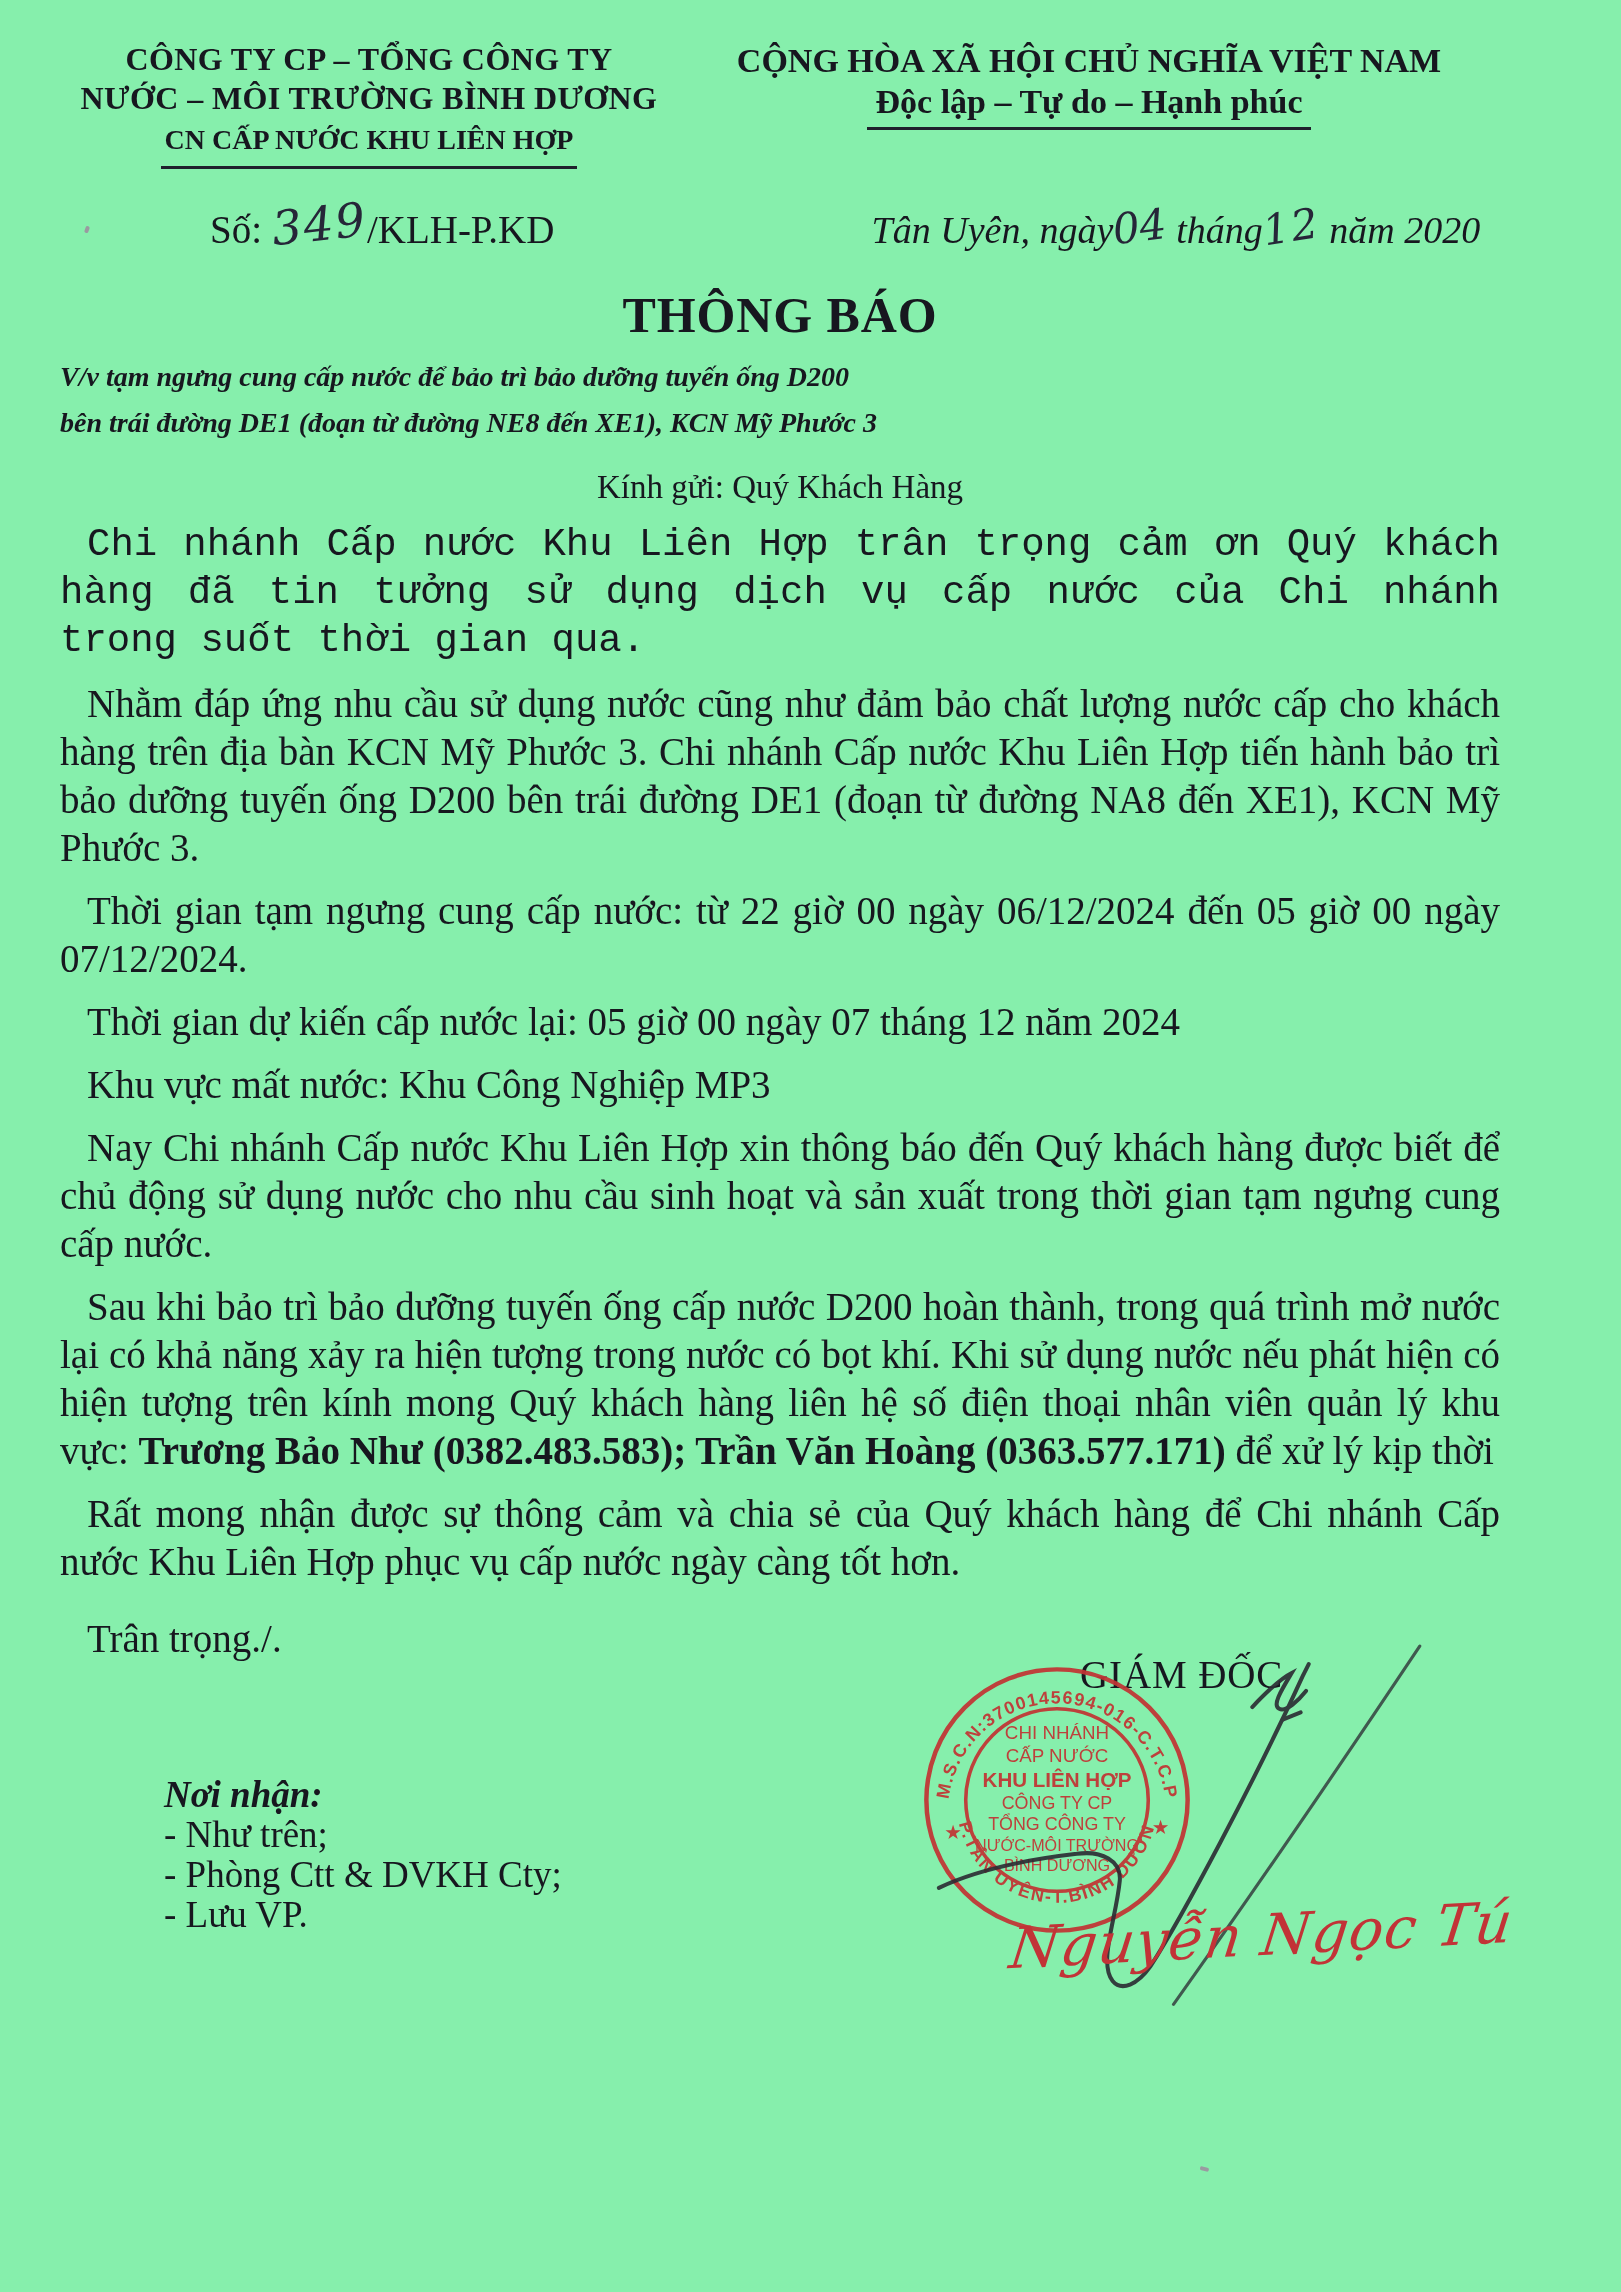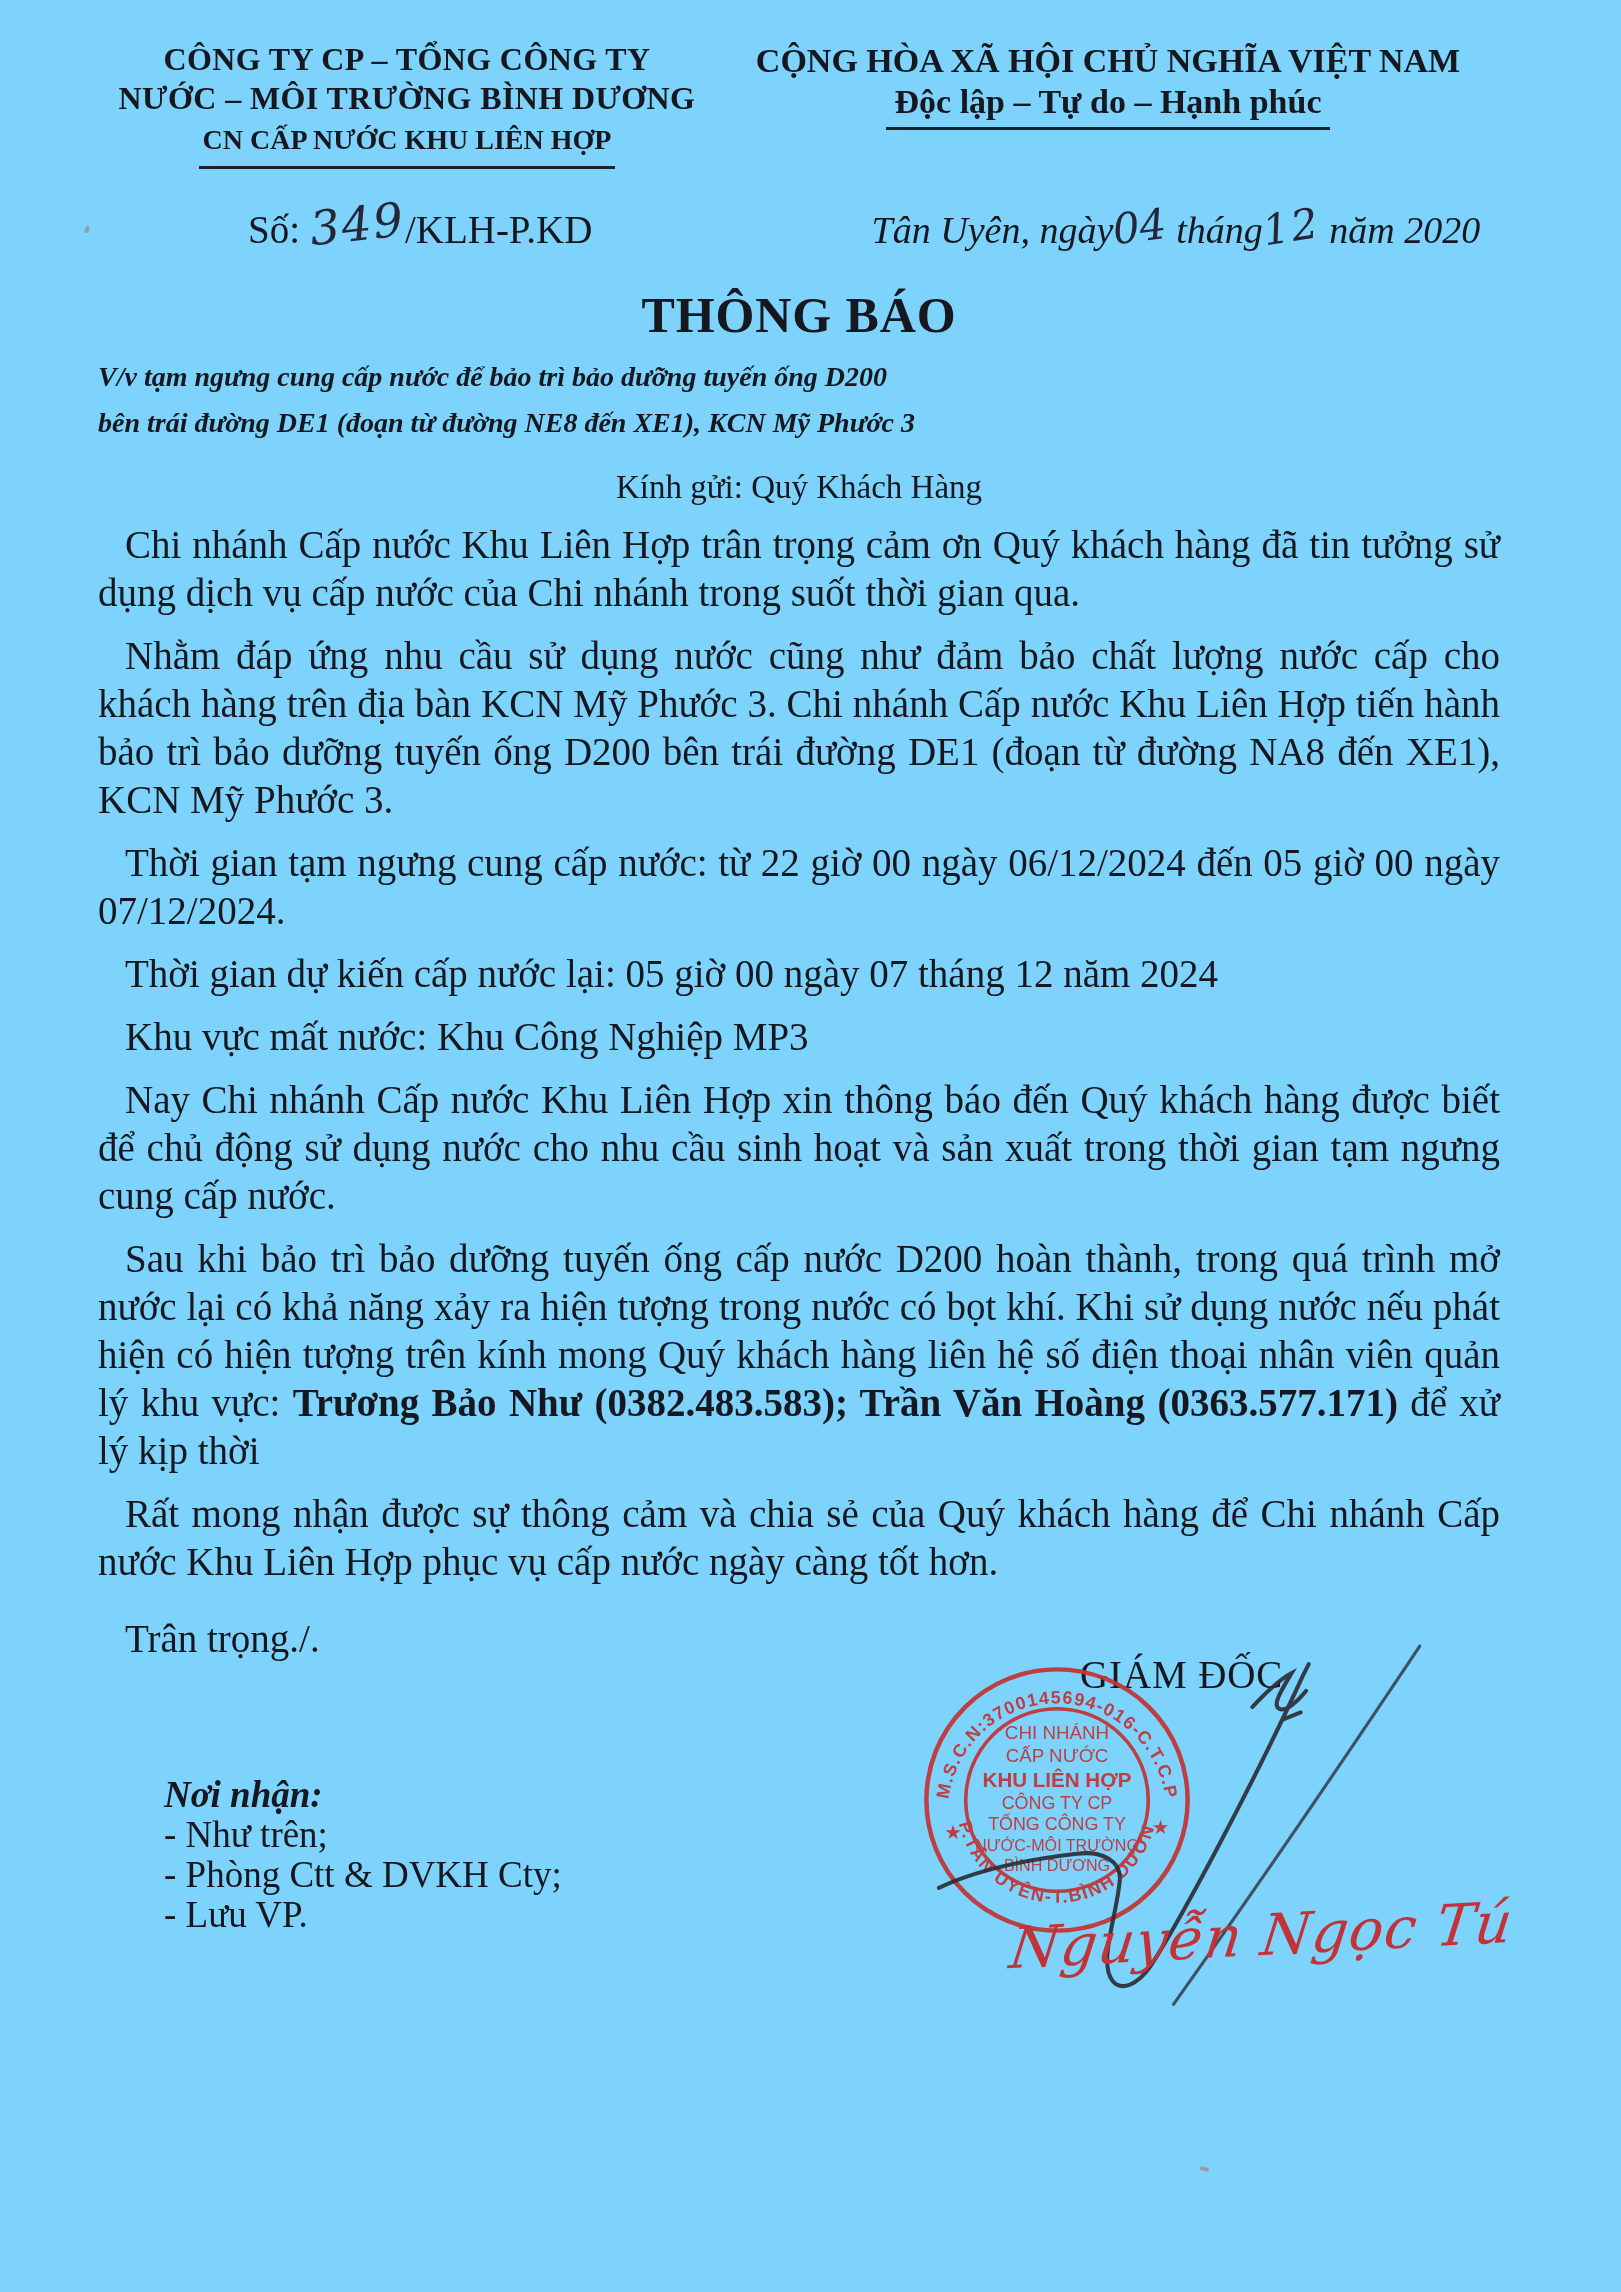--- a/index.html
+++ b/index.html
@@ -6,22 +6,22 @@
   body{
     width:1621px;height:2293px;
     background:#f3f2ee;
     font-family:"Liberation Serif", serif;
     color:#17171f;
     position:relative;
     overflow:hidden;
   }
   .page{
     position:absolute;inset:0;
-    background:#7dd3fc;
-    padding:40px 121px 0 98px;
+    background:#86efac;
+    padding:40px 121px 0 60px;
     box-sizing:border-box;
   }
   
   .hdr{display:flex;align-items:flex-start;}
   .hdr-left{width:618px;text-align:center;font-weight:bold;}
   .hdr-left .l1{font-size:32px;line-height:39px;letter-spacing:0.4px;}
   .hdr-left .l3{display:inline-block;font-size:28px;line-height:43px;
     border-bottom:3.6px solid #20202c;padding:0 3.6px 4.5px;}
   .hdr-right{flex:1;text-align:center;font-weight:bold;}
   .hdr-right .l1{font-size:34px;line-height:41px;}
@@ -36,21 +36,21 @@
   .hand-day{font-size:42px;transform:rotate(-7deg) translateY(-1.8px);}
   .hand-mon{font-size:42px;transform:rotate(-9deg) translateY(-1.8px);letter-spacing:1.8px;}
   
   .title{margin-top:32px;text-align:center;font-size:50px;font-weight:bold;letter-spacing:0.9px;}
   .subject{margin-top:10.7px;text-align:left;font-size:28px;line-height:46px;
     font-style:italic;font-weight:bold;}
   .salutation{margin-top:23px;text-align:center;font-size:33px;}
   
   .body{font-size:39px;line-height:48px;text-align:justify;}
   .para{margin:15px 0 0;text-indent:27px;}
-  .para.first{}
+  .para.first{font-family:Liberation Mono, monospace;}
   .closing{margin-top:29px;text-indent:27px;}
   .b{font-weight:bold;}
   
   .giamdoc{position:absolute;left:1080px;top:1652px;font-size:39px;font-weight:normal;letter-spacing:0.9px;}
   .noinhan{position:absolute;left:164px;top:1775px;font-size:37px;line-height:40px;}
   .noinhan .lbl{font-weight:bold;font-style:italic;}
   .stamp{position:absolute;left:921px;top:1664px;width:272px;height:272px;opacity:.93;}
   .sig-strokes{position:absolute;left:878px;top:1621px;width:591px;height:412px;}
   .signer{position:absolute;left:1010px;top:1902px;width:502px;
     font-family:"DejaVu Serif", serif;font-style:italic;font-size:57px;

